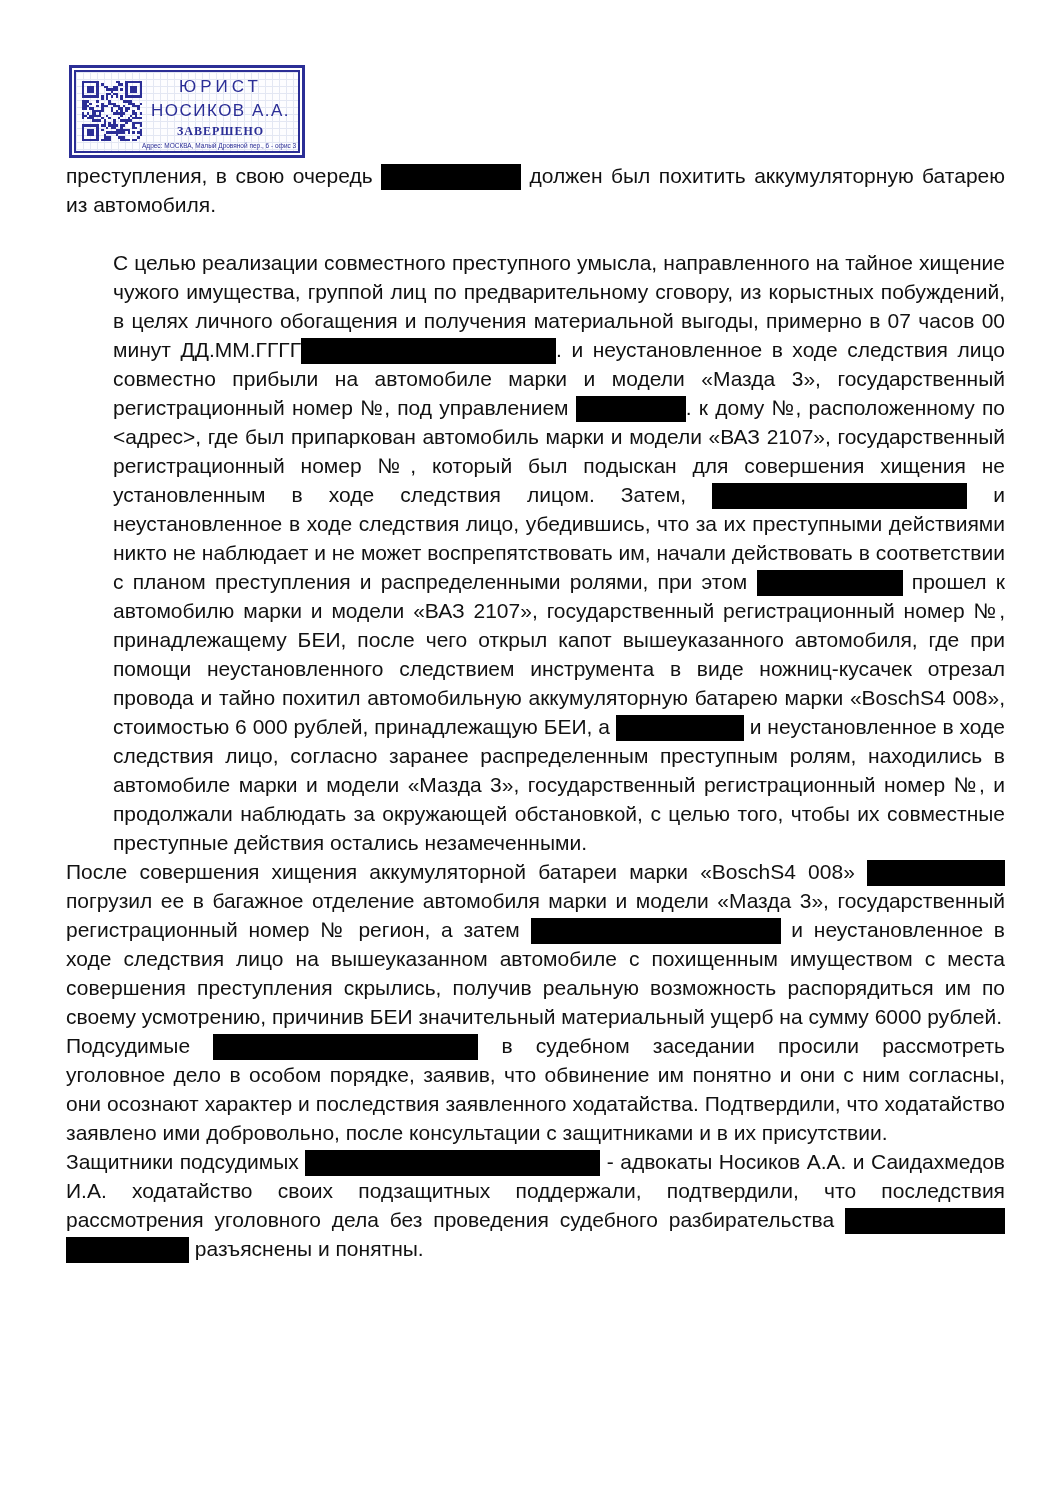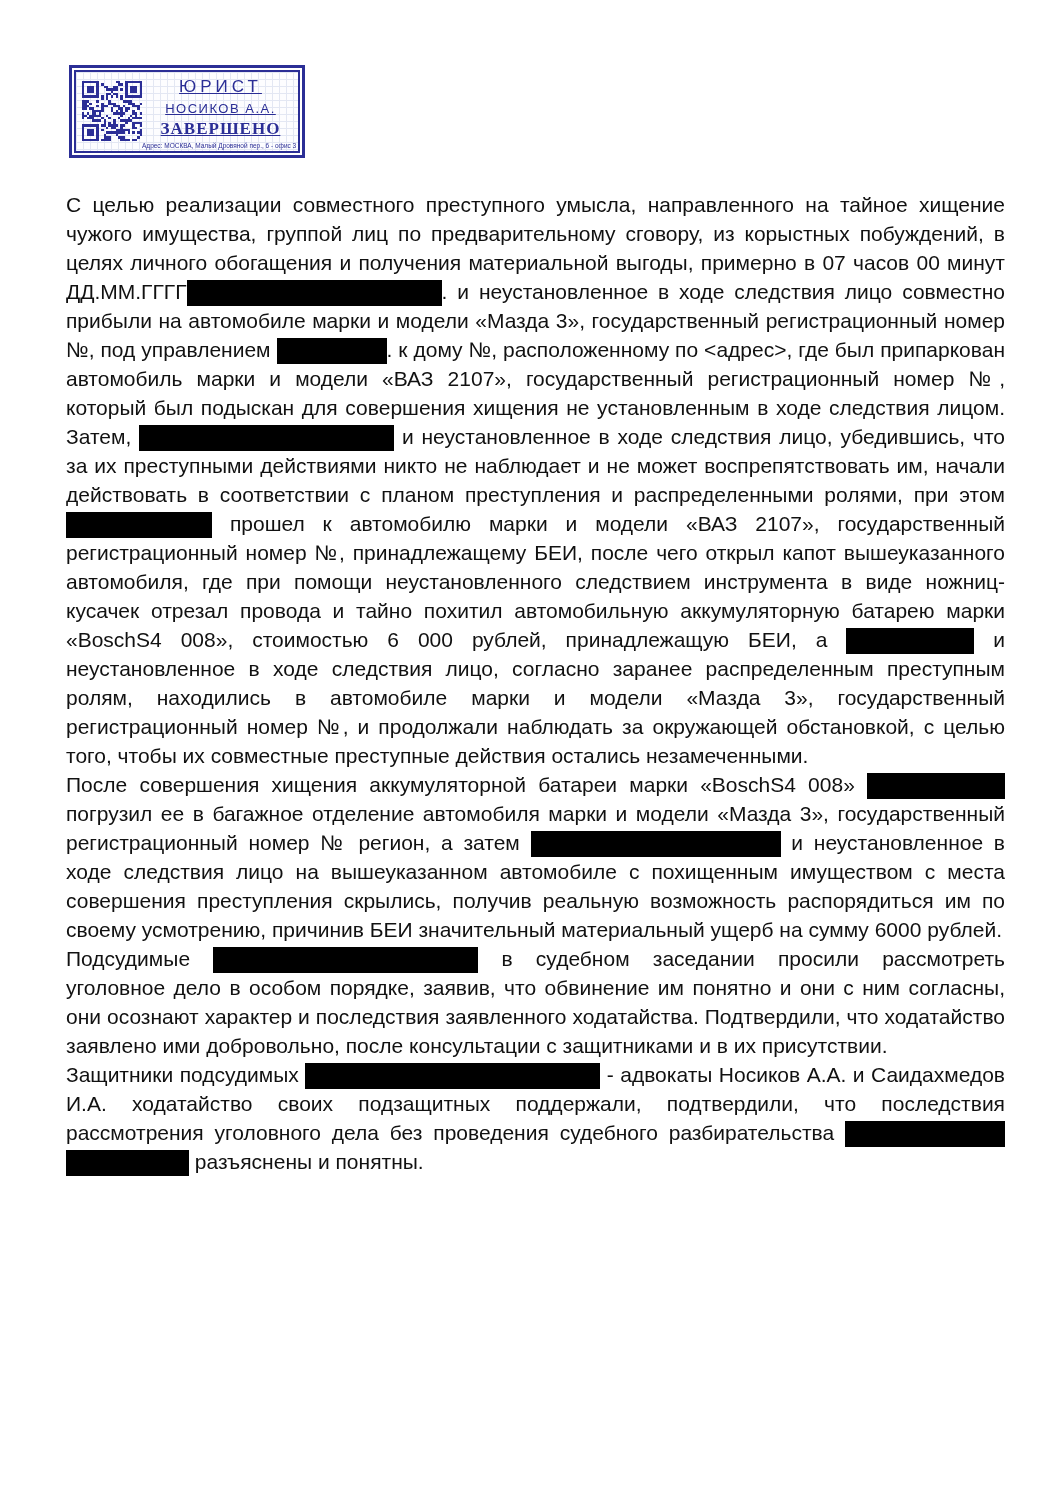--- a/index.html
+++ b/index.html
@@ -42,36 +42,35 @@
   .stamp-qr svg { width: 100%; height: 100%; display: block; }
   .stamp-text {
     position: absolute;
     left: 70px; right: 3px; top: 3px; bottom: 12px;
     display: flex;
     flex-direction: column;
     align-items: center;
     justify-content: space-between;
     color: #2b2e96;
     text-align: center;
-    text-decoration: underline;
   }
   .stamp-title {
     font-size: 17px;
     letter-spacing: 4px;
     font-weight: 400;
     margin-top: 2px;
   }
   .stamp-name {
-    font-size: 13px;
+    font-size: 17px;
     letter-spacing: 1.5px;
   }
   .stamp-status {
     font-family: "Liberation Serif", serif;
     font-weight: 700;
-    font-size: 17px;
+    font-size: 12px;
     letter-spacing: 1px;
   }
   .stamp-address {
     position: absolute;
     left: 66px; right: 3px; bottom: 2px;
     text-align: center;
     font-size: 6.5px;
     color: #2b2e96;
     white-space: nowrap;
   }
@@ -81,21 +80,21 @@
     position: absolute;
     left: 66px;
     top: 161px;
     width: 939px;
     font-size: 21px;
     line-height: 29px;
     color: #111111;
     text-align: justify;
   }
   .para { margin: 0; }
-  .para.gap-before { margin-top: 29px; }
+  .para.gap-before { margin-top: 29px; margin-left: 47px; }
   .redaction {
     display: inline-block;
     height: 26px;
     background: #000000;
     vertical-align: -7px;
   }
 </style>
 </head>
 <body>
 
@@ -405,19 +404,20 @@
       <div class="stamp-text">
         <div class="stamp-title">ЮРИСТ</div>
         <div class="stamp-name">НОСИКОВ А.А.</div>
         <div class="stamp-status">ЗАВЕРШЕНО</div>
       </div>
       <div class="stamp-address">Адрес: МОСКВА, Малый Дровяной пер., 6 - офис 3</div>
     </div>
   </div>
 
   <div class="doc-body">
+      <div class="para">преступления, в свою очередь <span class="redaction" style="width: 140px; background: rgb(0, 0, 0);"></span> должен был похитить аккумуляторную батарею из автомобиля.</div>
       <div class="para gap-before">С целью реализации совместного преступного умысла, направленного на тайное хищение чужого имущества, группой лиц по предварительному сговору, из корыстных побуждений, в целях личного обогащения и получения материальной выгоды, примерно в 07 часов 00 минут ДД.ММ.ГГГГ<span class="redaction" style="width: 255px; background: rgb(0, 0, 0);"></span>. и неустановленное в ходе следствия лицо совместно прибыли на автомобиле марки и модели «Мазда 3», государственный регистрационный номер №, под управлением <span class="redaction" style="width: 110px; background: rgb(0, 0, 0);"></span>. к дому №, расположенному по &lt;адрес&gt;, где был припаркован автомобиль марки и модели «ВАЗ 2107», государственный регистрационный номер №, который был подыскан для совершения хищения не установленным в ходе следствия лицом. Затем, <span class="redaction" style="width: 255px; background: rgb(0, 0, 0);"></span> и неустановленное в ходе следствия лицо, убедившись, что за их преступными действиями никто не наблюдает и не может воспрепятствовать им, начали действовать в соответствии с планом преступления и распределенными ролями, при этом <span class="redaction" style="width: 146px; background: rgb(0, 0, 0);"></span> прошел к автомобилю марки и модели «ВАЗ 2107», государственный регистрационный номер №, принадлежащему БЕИ, после чего открыл капот вышеуказанного автомобиля, где при помощи неустановленного следствием инструмента в виде ножниц-кусачек отрезал провода и тайно похитил автомобильную аккумуляторную батарею марки «BoschS4 008», стоимостью 6 000 рублей, принадлежащую БЕИ, а <span class="redaction" style="width: 128px; background: rgb(0, 0, 0);"></span> и неустановленное в ходе следствия лицо, согласно заранее распределенным преступным ролям, находились в автомобиле марки и модели «Мазда 3», государственный регистрационный номер №, и продолжали наблюдать за окружающей обстановкой, с целью того, чтобы их совместные преступные действия остались незамеченными.</div>
       <div class="para">После совершения хищения аккумуляторной батареи марки «BoschS4 008» <span class="redaction" style="width: 138px; background: rgb(0, 0, 0);"></span> погрузил ее в багажное отделение автомобиля марки и модели «Мазда 3», государственный регистрационный номер № регион, а затем <span class="redaction" style="width: 250px; background: rgb(0, 0, 0);"></span> и неустановленное в ходе следствия лицо на вышеуказанном автомобиле с похищенным имуществом с места совершения преступления скрылись, получив реальную возможность распорядиться им по своему усмотрению, причинив БЕИ значительный материальный ущерб на сумму 6000 рублей.</div>
       <div class="para">Подсудимые <span class="redaction" style="width: 265px; background: rgb(0, 0, 0);"></span> в судебном заседании просили рассмотреть уголовное дело в особом порядке, заявив, что обвинение им понятно и они с ним согласны, они осознают характер и последствия заявленного ходатайства. Подтвердили, что ходатайство заявлено ими добровольно, после консультации с защитниками и в их присутствии.</div>
       <div class="para">Защитники подсудимых <span class="redaction" style="width: 295px; background: rgb(0, 0, 0);"></span> - адвокаты Носиков А.А. и Саидахмедов И.А. ходатайство своих подзащитных поддержали, подтвердили, что последствия рассмотрения уголовного дела без проведения судебного разбирательства <span class="redaction" style="width: 160px; background: rgb(0, 0, 0);"></span> <span class="redaction" style="width: 123px; background: rgb(0, 0, 0);"></span> разъяснены и понятны.</div>
     </div>
 
 </div>
 
 </body></html>

